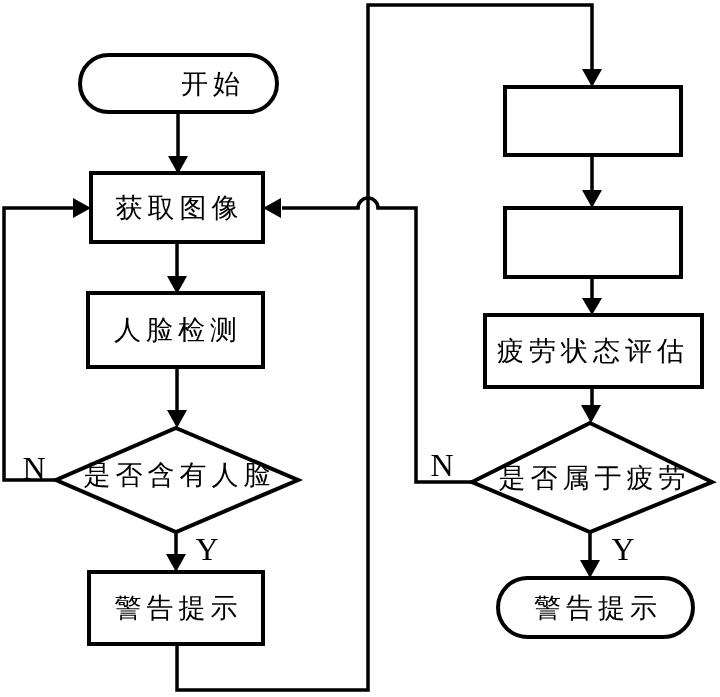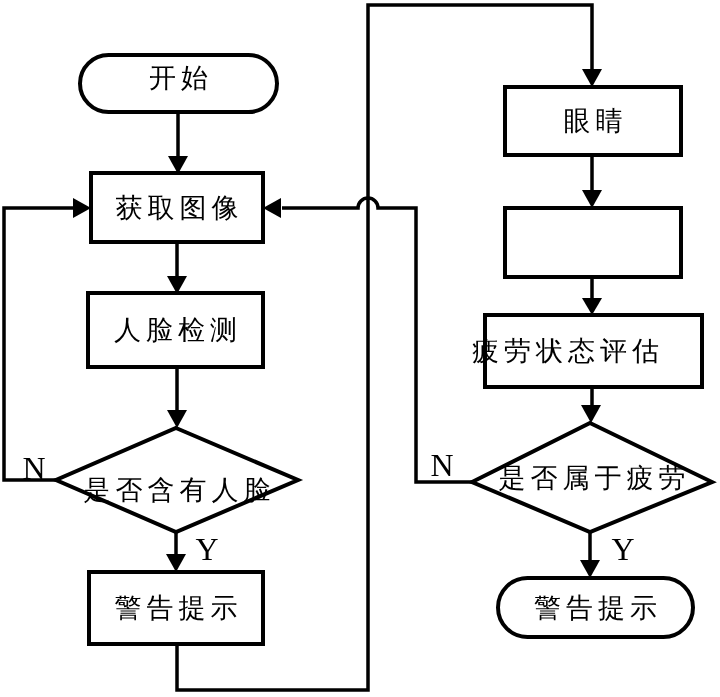--- a/index.html
+++ b/index.html
@@ -98,27 +98,26 @@
       <polygon points="176,428 298,480 176,532 56,480"></polygon>
       <rect x="89" y="572" width="174" height="72"></rect>
       <rect x="505" y="87" width="176" height="68"></rect>
       <rect x="505" y="208" width="176" height="69"></rect>
       <rect x="485" y="315" width="217" height="72"></rect>
       <polygon points="590,423 712,482 590,532 472,482"></polygon>
       <rect x="498" y="578" width="195" height="59" rx="29.5" ry="29.5"></rect>
     </g>
   </svg>
 
-  <div class="node-label" style="left:80px;  top:49px;  width:197px; height:57px;">开始</div>
+  <div class="node-label" style="left:80px;  top:55px;  width:197px; height:57px;padding-left:32px;">开始</div>
   <div class="node-label" style="left:91px;  top:173px; width:172px; height:69px;">获取图像</div>
   <div class="node-label" style="left:88px;  top:293px; width:175px; height:74px;">人脸检测</div>
-  <div class="node-label" style="left:56px;  top:465px; width:242px; height:50px;">是否含有人脸</div>
+  <div class="node-label" style="left:56px;  top:450px; width:242px; height:50px;">是否含有人脸</div>
   <div class="node-label" style="left:89px;  top:572px; width:174px; height:72px;">警告提示</div>
-  <div class="node-label" style="left:505px; top:87px;  width:176px; height:68px;">眼睛</div>
-  <div class="node-label" style="left:457px; top:315px; width:217px; height:72px;">疲劳状态评估</div>
+  <div class="node-label" style="left:482px; top:315px; width:217px; height:72px;">疲劳状态评估</div>
   <div class="node-label" style="left:472px; top:453px; width:240px; height:50px;">是否属于疲劳</div>
   <div class="node-label" style="left:498px; top:578px; width:195px; height:59px;">警告提示</div>
 
   <div class="branch-label" style="left:16px;  top:450px; width:36px; height:36px;">N</div>
   <div class="branch-label" style="left:189px; top:531px; width:36px; height:36px;">Y</div>
   <div class="branch-label" style="left:424px; top:447px; width:36px; height:36px;">N</div>
   <div class="branch-label" style="left:605px; top:531px; width:36px; height:36px;">Y</div>
 
 </div>
 

